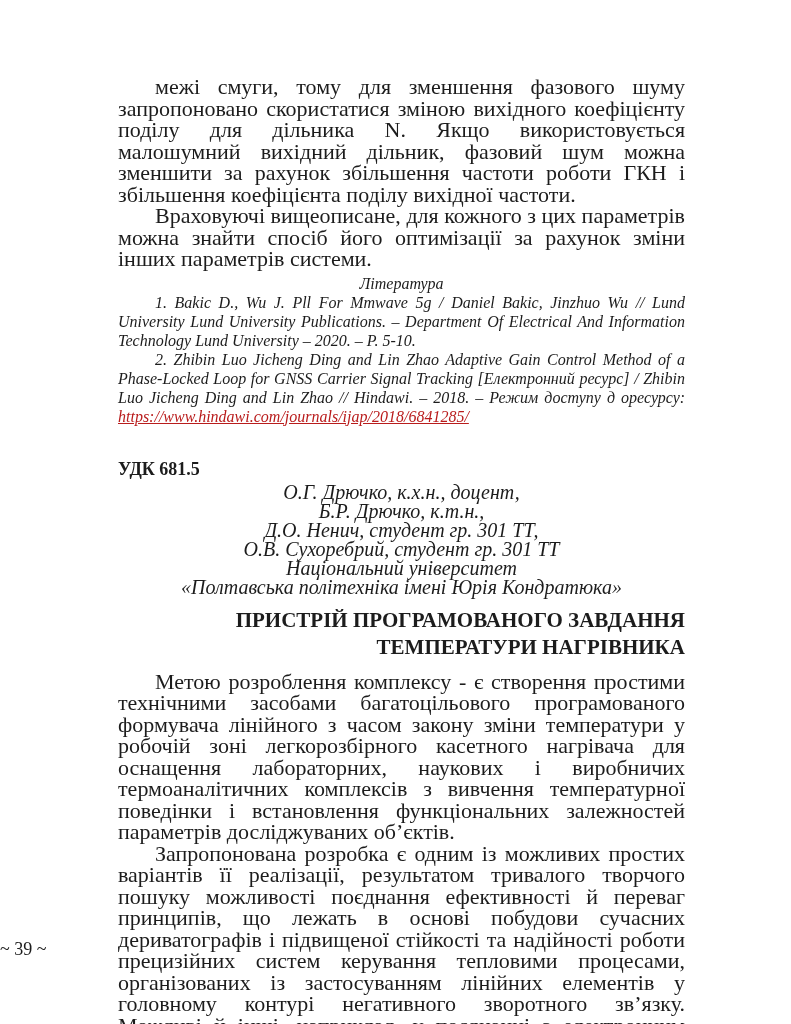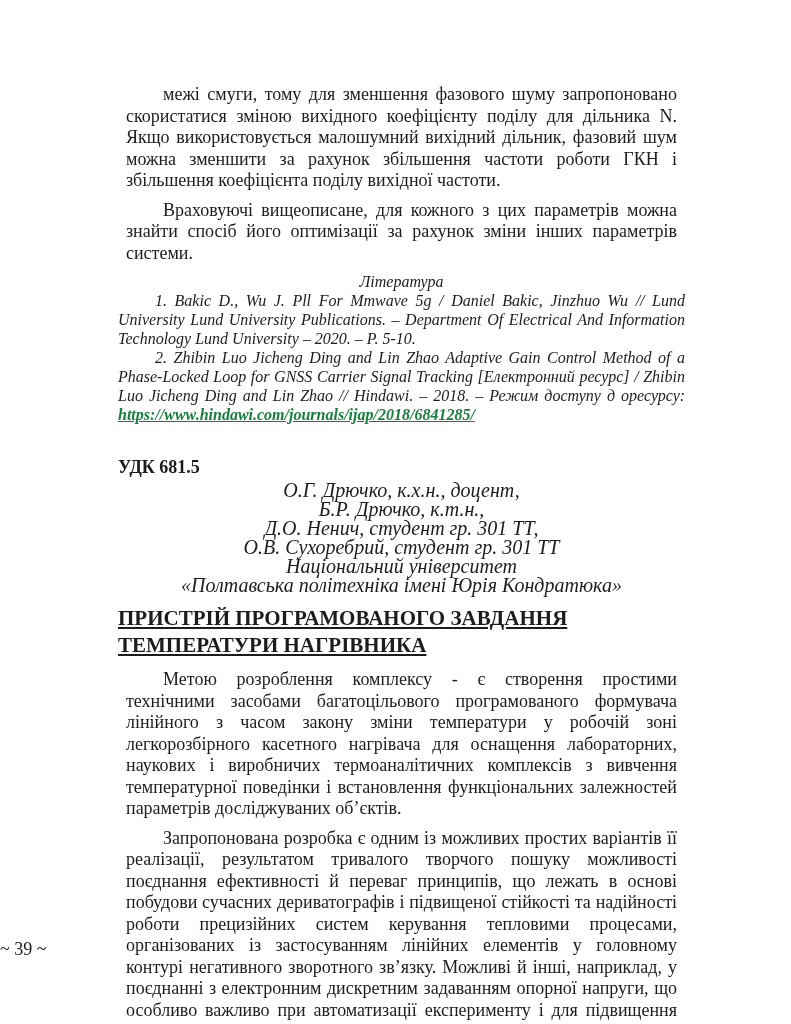--- a/index.html
+++ b/index.html
@@ -17,68 +17,66 @@
     overflow: hidden;
   }
   .content {
     position: absolute;
     left: 118px;
     top: 0;
     width: 567px;
     padding-top: 76px;
   }
   .body-text {
-    margin: 8px;
-    font-size: 18px;
+    margin: 0;
+    font-size: 22px;
     line-height: 21.5px;
     text-align: justify;
     text-indent: 37px;
   }
   .lit-heading {
     margin-top: 4px;
     font-size: 16px;
     line-height: 19px;
     font-style: italic;
     text-align: center;
   }
   .ref {
     margin: 0;
     font-size: 16px;
     line-height: 19px;
     font-style: italic;
     text-align: justify;
     text-indent: 37px;
   }
   .ref-link {
-    color: #15803d;
+    color: #b91c1c;
     text-decoration: underline;
     font-style: italic;
-    font-weight: bold;
   }
   .udc {
     margin-top: 32px;
     font-size: 18px;
     font-weight: bold;
     line-height: 22px;
     text-align: left;
   }
   .authors {
     margin-top: 3px;
     font-size: 20px;
     line-height: 19px;
     font-style: italic;
     text-align: center;
   }
   .article-title {
     margin: 10px 0 0 0;
     font-size: 21px;
     font-weight: bold;
     line-height: 27px;
-    text-align: left;
-    text-decoration: underline;
+    text-align: right;
   }
   .first-article-para {
     margin-top: 10px;
   }
   .page-number {
     position: absolute;
     left: 0;
     right: 0;
     top: 938px;
     text-align: left;

